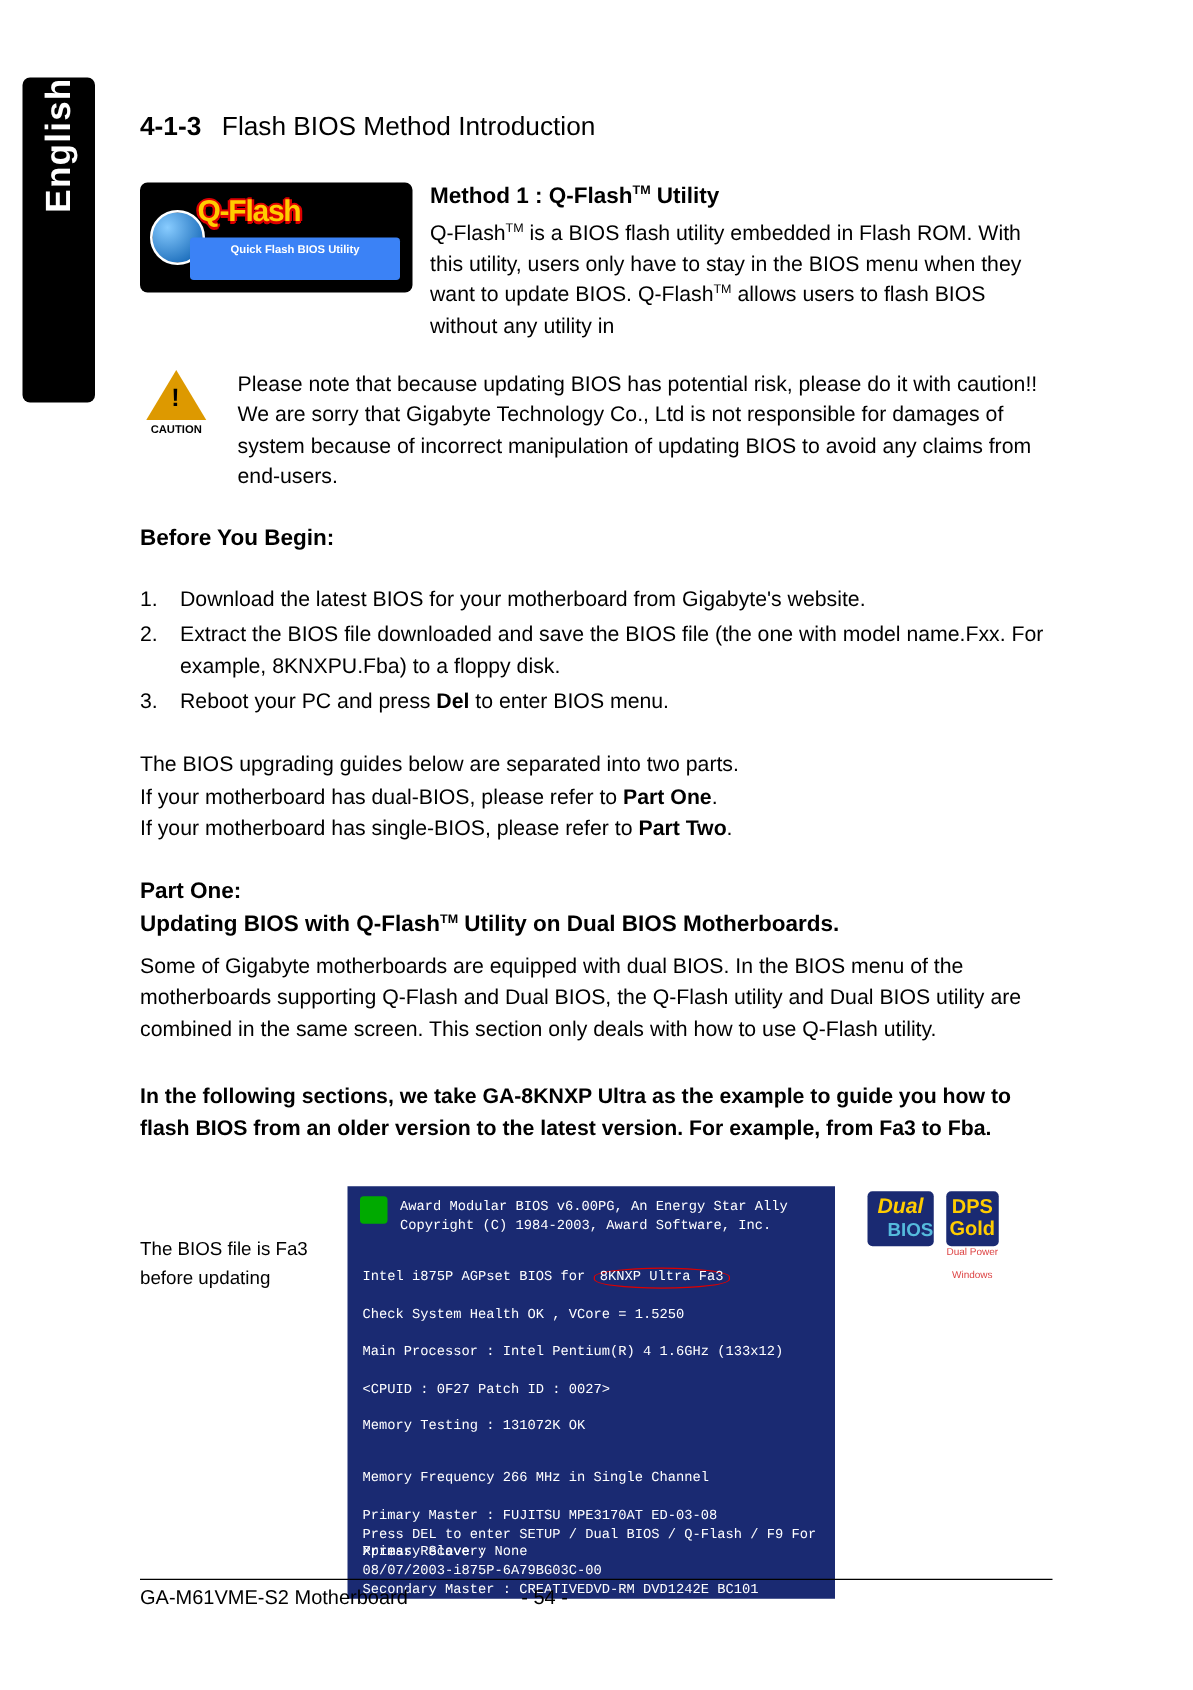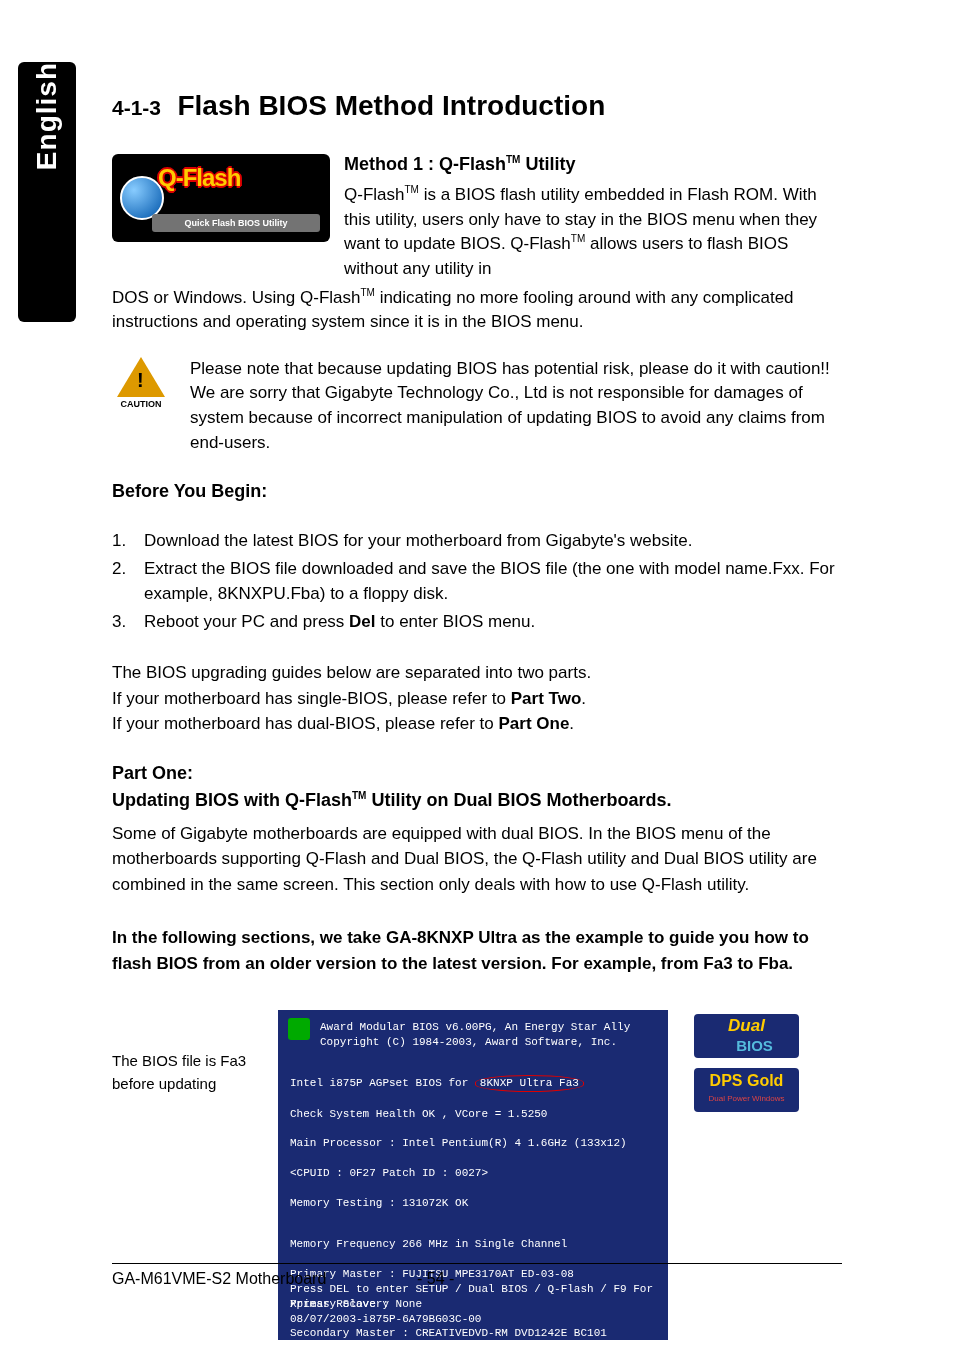--- a/index.html
+++ b/index.html
@@ -37,22 +37,22 @@
       left: 112px;
       top: 90px;
       width: 730px;
     }
     .section-num {
       font-size: 21px;
       font-weight: bold;
       display: inline-block;
     }
     .section-title {
-      font-size: 28px;
-      font-weight: bold;
+      font-size: 21px;
+      font-weight: normal;
       display: inline-block;
       margin-left: 12px;
     }
     .method-row {
       display: flex;
       gap: 14px;
       margin-top: 32px;
     }
     .qflash-logo {
       width: 218px;
@@ -67,22 +67,22 @@
       top: 10px; left: 46px;
       font-size: 24px;
       font-weight: 900;
       color: #ffcc00;
       text-shadow: -2px 0 #d00, 2px 0 #d00, 0 -2px #d00, 0 2px #d00, -1px -1px #d00, 1px 1px #d00;
       letter-spacing: -1px;
     }
     .qflash-strip {
       position: absolute;
       bottom: 10px; left: 40px; right: 10px;
-      height: 18px;
-      background: #737373;
+      height: 34px;
+      background: #3b82f6;
       border-radius: 3px;
       color: #fff;
       font-size: 9px;
       text-align: center;
       line-height: 18px;
       font-weight: bold;
     }
     .qflash-globe {
       position: absolute;
       left: 8px; top: 22px;
@@ -193,21 +193,21 @@
     .bios-footer { position: absolute; bottom: 14px; left: 12px; right: 12px; }
     .circle {
       display: inline-block;
       border: 1.5px solid #d00;
       border-radius: 50% / 45%;
       padding: 0 4px;
     }
     .badge-col {
       width: 105px;
       display: flex;
-      flex-direction: column;
+      flex-direction: row;
       gap: 10px;
       padding-top: 4px;
     }
     .badge1 {
       height: 44px;
       background: #1a2a72;
       border-radius: 4px;
       color: #ffcc00;
       font-style: italic;
       font-weight: bold;
@@ -275,23 +275,20 @@
     </div>
     <div class="method-col">
       <div class="method-title">
         <span>Method 1 : Q-Flash</span><span class="sup">TM</span><span> Utility</span>
       </div>
       <div class="body-text">
         <span>Q-Flash</span><span class="sup">TM</span><span> is a BIOS flash utility embedded in Flash ROM. With this utility, users only have to stay in the BIOS menu when they want to update BIOS. Q-Flash</span><span class="sup">TM</span><span> allows users to flash BIOS without any utility in</span>
       </div>
     </div>
   </div>
-  <div class="body-text continued">
-    <span>DOS or Windows. Using Q-Flash</span><span class="sup">TM</span><span> indicating no more fooling around with any complicated instructions and operating system since it is in the BIOS menu.</span>
-  </div>
 
   <div class="caution-row">
     <div class="caution-icon">
       <div class="caution-tri"></div>
       <div class="caution-label">CAUTION</div>
     </div>
     <div class="body-text">Please note that because updating BIOS has potential risk, please do it with caution!! We are sorry that Gigabyte Technology Co., Ltd is not responsible for damages of system because of incorrect manipulation of updating BIOS to avoid any claims from end-users.</div>
   </div>
 
   <div class="h3">Before You Begin:</div>
@@ -308,24 +305,24 @@
     <div class="list-item">
       <span class="list-num">3.</span>
       <span class="list-body">
         <span>Reboot your PC and press </span><span class="bold">Del</span><span> to enter BIOS menu.</span>
       </span>
     </div>
   </div>
 
   <div class="para">The BIOS upgrading guides below are separated into two parts.</div>
   <div class="para">
+    <span>If your motherboard has dual-BIOS, please refer to </span><span class="bold">Part One</span><span>.</span>
+  </div>
+  <div class="para">
     <span>If your motherboard has single-BIOS, please refer to </span><span class="bold">Part Two</span><span>.</span>
-  </div>
-  <div class="para">
-    <span>If your motherboard has dual-BIOS, please refer to </span><span class="bold">Part One</span><span>.</span>
   </div>
 
   <div class="h3">Part One:</div>
   <div class="h3" style="margin-top:4px">
     <span>Updating BIOS with Q-Flash</span><span class="sup">TM</span><span> Utility on Dual BIOS Motherboards.</span>
   </div>
   <div class="para" style="margin-top:10px">Some of Gigabyte motherboards are equipped with dual BIOS. In the BIOS menu of the motherboards supporting Q-Flash and Dual BIOS, the Q-Flash utility and Dual BIOS utility are combined in the same screen. This section only deals with how to use Q-Flash utility.</div>
   <div class="para bold">In the following sections, we take GA-8KNXP Ultra as the example to guide you how to flash BIOS from an older version to the latest version. For example, from Fa3 to Fba.</div>
 
   <div class="bios-fig">

